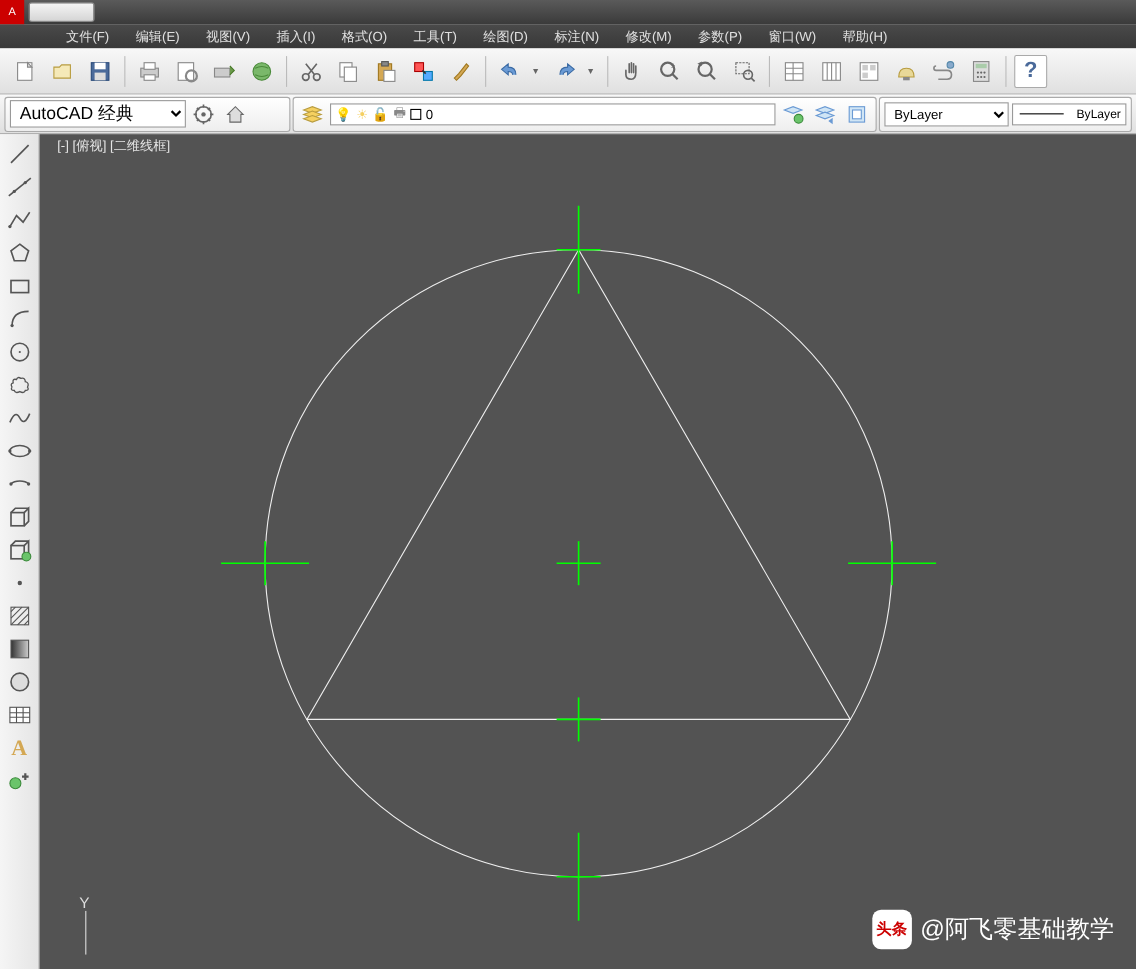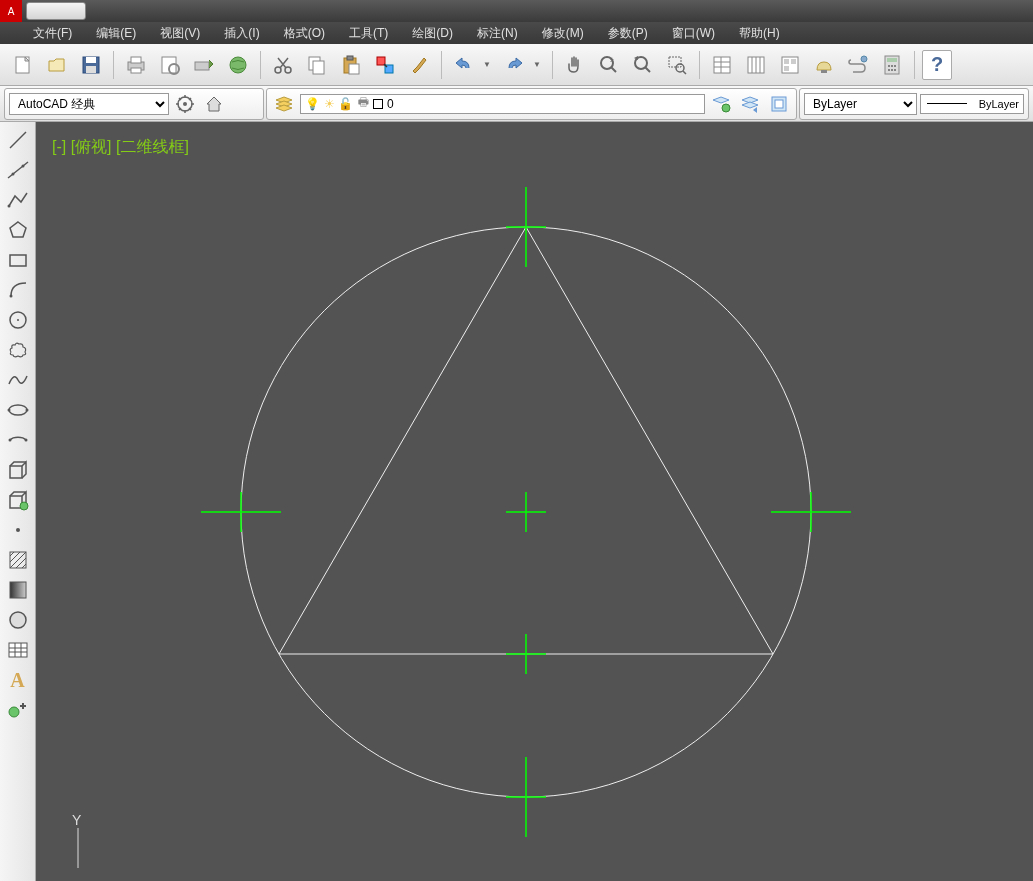--- a/index.html
+++ b/index.html
@@ -4,46 +4,46 @@
 <style>
 * { margin: 0; padding: 0; box-sizing: border-box; }
 body { font-family: "Microsoft YaHei", sans-serif; font-size: 12px; background: #e8e8e8; width: 1033px; height: 881px; overflow: hidden; position: relative; }
 
 
 .titlebar { height: 22px; background: linear-gradient(#5a5a5a, #3a3a3a); display: flex; align-items: center; }
 .app-logo { width: 22px; height: 22px; background: #c00; display: flex; align-items: center; justify-content: center; color: #fff; font-size: 10px; }
 .win-controls { height: 18px; width: 60px; margin-left: 4px; background: linear-gradient(#f5f5f5,#d5d5d5); border: 1px solid #888; border-radius: 3px; }
 
 
-.menubar { height: 22px; background: linear-gradient(#4a4a4a, #383838); display: flex; align-items: center; padding-left: 21px; text-align: center; }
+.menubar { height: 22px; background: linear-gradient(#4a4a4a, #383838); display: flex; align-items: center; padding-left: 48px; text-align: center; }
 .menu-item { color: #e0e0e0; padding: 0 12px; cursor: pointer; line-height: 22px; }
 
 
 .toolbar1 { height: 42px; background: linear-gradient(#f8f8f8, #e0e0e0); border-bottom: 1px solid #aaa; display: flex; align-items: center; padding: 0 8px; gap: 4px; }
 .tb-btn { width: 30px; height: 30px; display: flex; align-items: center; justify-content: center; border: 1px solid transparent; border-radius: 2px; cursor: pointer; color: #555; }
 .tb-sep { width: 1px; height: 28px; background: #bbb; margin: 0 3px; }
 .tb-dd { width: 12px; font-size: 8px; color: #666; cursor: pointer; }
 
 
 .toolbar2 { height: 36px; background: linear-gradient(#f8f8f8, #e0e0e0); border-bottom: 1px solid #aaa; display: flex; align-items: center; padding: 0 4px; gap: 2px; }
 .panel { height: 32px; background: linear-gradient(#fff,#eee); border: 1px solid #aaa; border-radius: 3px; display: flex; align-items: center; padding: 0 4px; gap: 3px; }
-.workspace-dd { width: 160px; padding: 2px 4px; font-size: 12px; }
+.workspace-dd { width: 160px; padding: 2px 4px; font-size: 16px; }
 .layer-dd { flex: 1; min-width: 200px; padding: 2px 4px; font-size: 12px; background: #fff; border: 1px solid #999; }
 .bylayer-dd { width: 120px; padding: 2px 4px; font-size: 12px; background: #fff; border: 1px solid #999; }
 .linetype-swatch { width: 110px; height: 20px; background: #fff; border: 1px solid #999; display: flex; align-items: center; justify-content: flex-end; padding: 0 4px; font-size: 11px; position: relative; }
 .linetype-swatch::before { content: ""; position: absolute; left: 6px; width: 40px; height: 1px; background: #000; }
 .small-icon { width: 26px; height: 26px; display: flex; align-items: center; justify-content: center; cursor: pointer; color: #555; border-radius: 2px; }
 
 
 .left-toolbar { position: absolute; left: 0; top: 122px; width: 36px; bottom: 0; background: linear-gradient(90deg,#f5f5f5,#e5e5e5); border-right: 1px solid #aaa; display: flex; flex-direction: column; align-items: center; padding-top: 4px; gap: 2px; }
 .draw-btn { width: 30px; height: 28px; display: flex; align-items: center; justify-content: center; cursor: pointer; border-radius: 2px; color: #444; }
 
 
 .canvas-area { position: absolute; left: 36px; top: 122px; right: 0; bottom: 0; background: #535353; }
-.viewport-label { position: absolute; left: 16px; top: 15px; color: #84cc16; font-size: 16px; }
+.viewport-label { position: absolute; left: 16px; top: 2px; color: #e5e5e5; font-size: 12px; }
 .ucs { position: absolute; left: 36px; bottom: 10px; }
 .ucs-y { color: #ddd; font-size: 14px; }
 .ucs-line { stroke: #ddd; stroke-width: 1; }
 
 
 .watermark { position: absolute; right: 20px; bottom: 18px; display: flex; align-items: center; gap: 8px; color: #fff; font-size: 22px; font-weight: 500; }
 .wm-logo { width: 36px; height: 36px; background: #fff; border-radius: 8px; color: #c00; font-size: 14px; font-weight: bold; display: flex; align-items: center; justify-content: center; }
 
 
 .drawing-svg { position: absolute; inset: 0; width: 100%; height: 100%; }
@@ -479,13 +479,17 @@
       </g>
   </svg>
 
   <div class="ucs">
     <div class="ucs-y">Y</div>
     <svg width="30" height="40">
         <line class="ucs-line" x1="6" y1="0" x2="6" y2="40"></line>
       </svg>
   </div>
 
+  <div class="watermark">
+    <div class="wm-logo">头条</div>
+    <span>@阿飞零基础教学</span>
+  </div>
 </div>
 
 </body></html>

